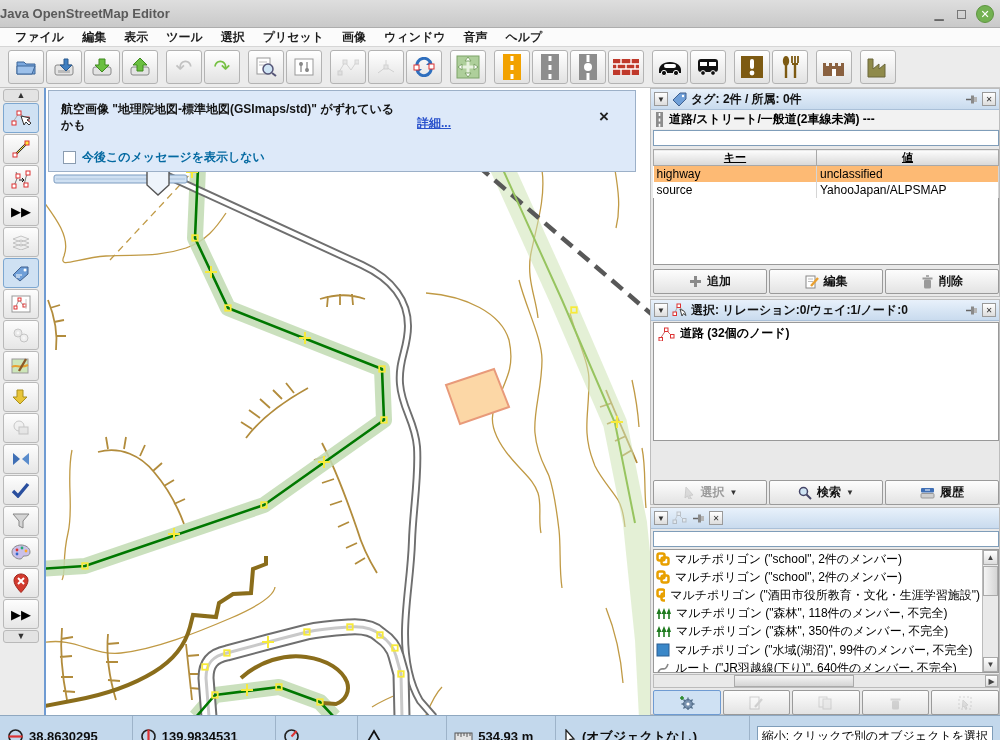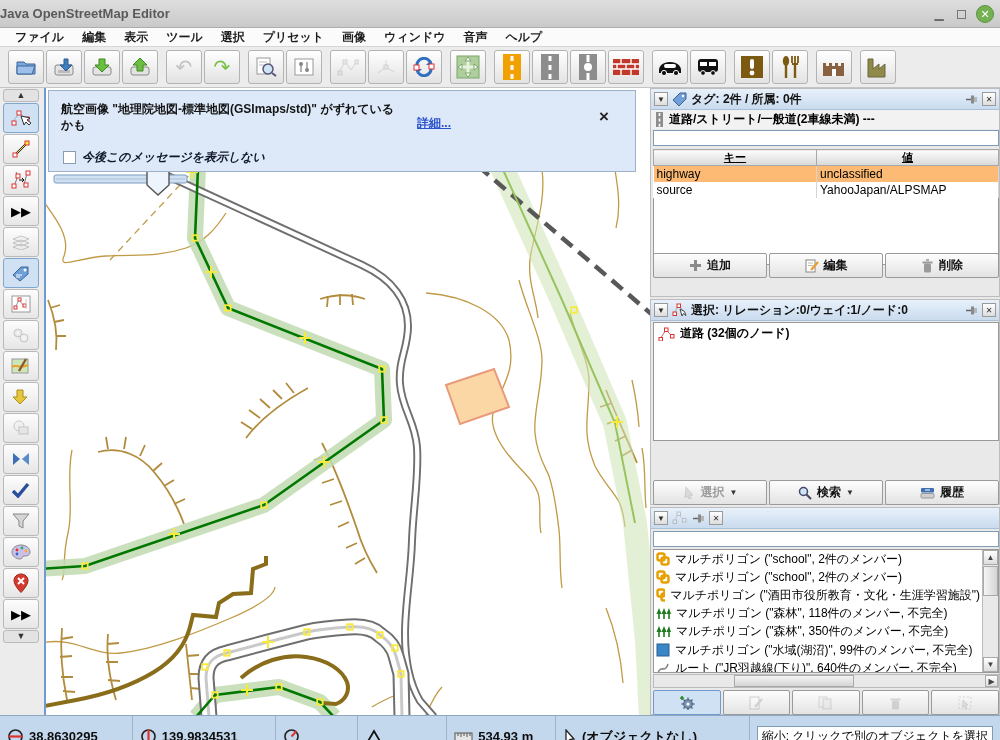--- a/index.html
+++ b/index.html
@@ -45,21 +45,21 @@
   .map { position:absolute; left:44px; top:88px; width:606px; height:627px; background:#ffffff;
     border-left:2px solid #6f9bd2; overflow:hidden; }
   .map svg { position:absolute; left:0; top:0; }
   .notif { position:absolute; left:2px; top:2px; width:588px; height:82px; background:#dde9f9;
     border:1px solid #9cb0c8; z-index:5; }
   .notif .msg { position:absolute; left:12px; top:10px; width:345px; font-weight:600; color:#141414; line-height:16px; }
   .notif .details { position:absolute; left:368px; top:24px; color:#2a52cc; font-weight:bold; text-decoration:underline; }
   .notif .close-x { position:absolute; right:26px; top:16px; font-size:17px; font-weight:bold; color:#222; }
   .notif .chkrow { position:absolute; left:14px; top:58px; display:flex; align-items:center; gap:6px; }
   .notif .chk { width:13px; height:13px; background:#fff; border:1px solid #8a9cb0; }
-  .notif .chklabel { font-weight:bold; color:#0f172a;font-style:italic; }
+  .notif .chklabel { font-weight:bold; color:#0369a1; }
 
   
   .rightcol { position:absolute; left:650px; top:88px; width:350px; height:627px; background:#e9e9e9; }
   .panel { position:absolute; left:0; width:350px; border:1px solid #bdbdbd; background:#e9e9e9; }
   .ptitle { position:relative; height:21px; background:linear-gradient(#e8f1fb,#c9dbee);
     border-bottom:1px solid #aac0d8; display:flex; align-items:center; gap:4px; padding:0 3px; }
   .ptitle .txt { font-weight:bold; font-size:12px; color:#111; flex:1 1 auto; white-space:nowrap; overflow:hidden; }
   .mini { width:14px; height:14px; border:1px solid #9a9a9a; background:linear-gradient(#fff,#ddd);
     display:flex; align-items:center; justify-content:center; font-size:8px; color:#333; flex:none; }
   .pin { width:14px; height:14px; flex:none; display:flex; align-items:center; justify-content:center; }
@@ -551,21 +551,21 @@
         <tr class="sel">
           <td>highway</td>
               <td>unclassified</td>
         </tr>
         <tr>
           <td>source</td>
               <td>YahooJapan/ALPSMAP</td>
         </tr>
       </tbody>
         </table>
-      <div class="btnrow" style="top:164px;text-align:center;">
+      <div class="btnrow" style="top:180px;text-align:center;">
         <div class="pbtn">
           <svg width="13" height="13">
               <path d="M6.5,1 V12 M1,6.5 H12" stroke="#8a8a8a" stroke-width="3"></path>
             </svg>
           <span>追加</span>
           </div>
         <div class="pbtn">
           <svg width="14" height="14">
               <rect x="1" y="1" width="9" height="12" fill="#fff" stroke="#888"></rect>
               <line x1="3" y1="4" x2="8" y2="4" stroke="#bbb"></line>

